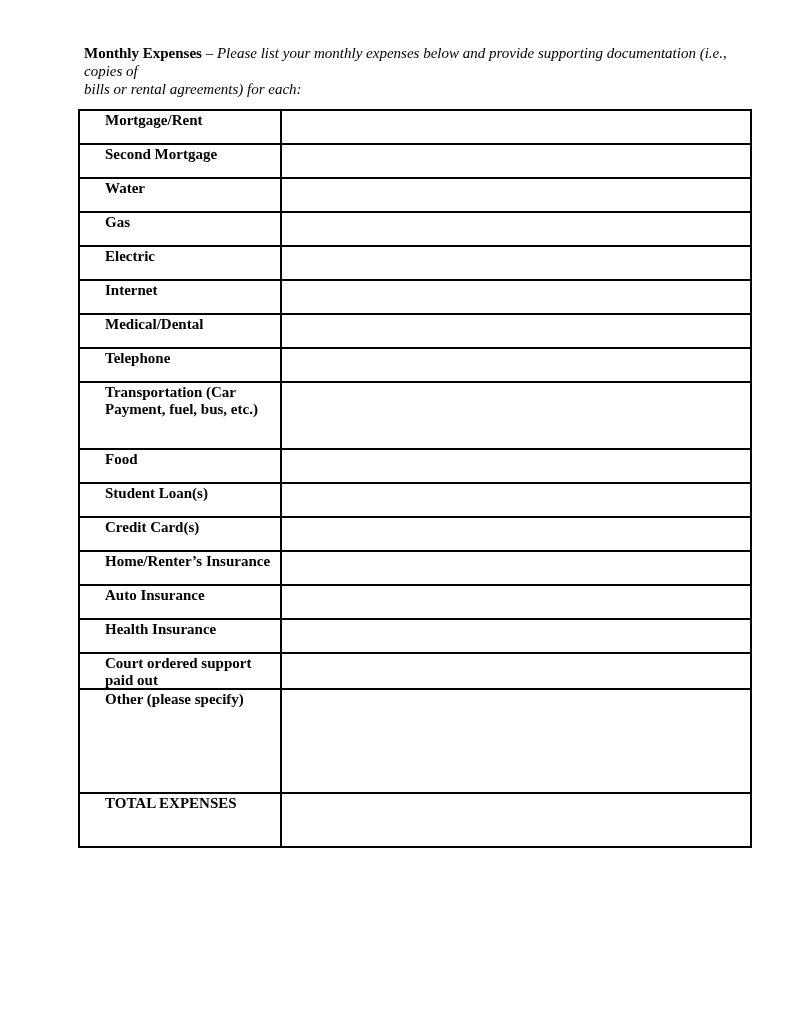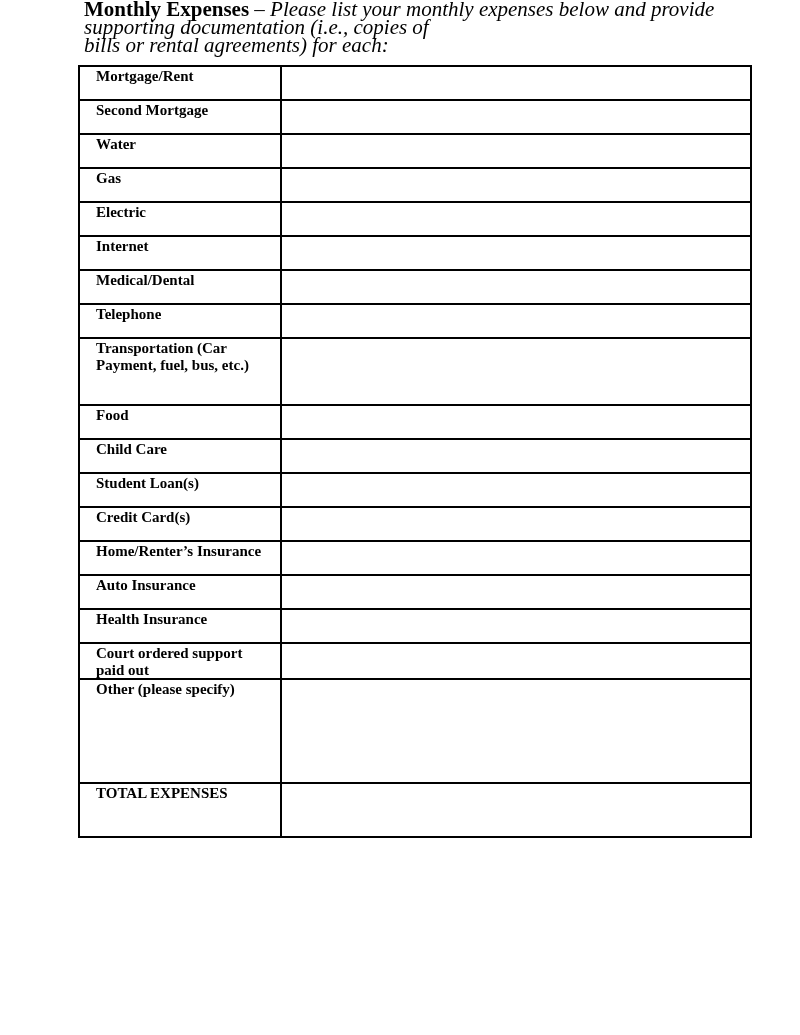--- a/index.html
+++ b/index.html
@@ -6,38 +6,39 @@
   html, body { margin: 0; padding: 0; background: #ffffff; }
   .page {
     width: 800px;
     height: 1035px;
     background: #ffffff;
     color: #000000;
     font-family: "Liberation Serif", "DejaVu Serif", serif;
     overflow: hidden;
   }
   .header {
+    padding-top: 44px;
     margin-left: 84px;
     width: 680px;
-    font-size: 21px;
+    font-size: 15px;
     line-height: 18px;
   }
   .title-bold   { font-weight: bold; font-style: normal; }
   .title-italic { font-style: italic; }
   table.expenses {
     border-collapse: collapse;
     table-layout: fixed;
     width: 672px;
     margin-left: 78px;
     margin-top: 11px;
   }
   table.expenses td {
     border: 2px solid #000000;
     vertical-align: top;
-    padding: 1px 6px 0 16px;
+    padding: 1px 6px 0 25px;
     font-size: 15px;
     font-weight: bold;
     line-height: 16.5px;
     overflow: hidden;
   }
   col.c-label { width: 202px; }
   col.c-value { width: 470px; }
   tr.r-std       { height: 34px; }
   tr.r-transport { height: 67px; }
   tr.r-court     { height: 34px; }
@@ -96,24 +97,20 @@
       </tr>
       <tr class="r-transport">
         <td class="lbl">Transportation (Car Payment, fuel, bus, etc.)</td>
         <td class="val"></td>
       </tr>
       <tr class="r-std">
         <td class="lbl">Food</td>
         <td class="val"></td>
       </tr>
       <tr class="r-std">
-        <td class="lbl">Child Care</td>
-        <td class="val"></td>
-      </tr>
-      <tr class="r-std">
         <td class="lbl">Student Loan(s)</td>
         <td class="val"></td>
       </tr>
       <tr class="r-std">
         <td class="lbl">Credit Card(s)</td>
         <td class="val"></td>
       </tr>
       <tr class="r-std">
         <td class="lbl">Home/Renter’s Insurance</td>
         <td class="val"></td>

